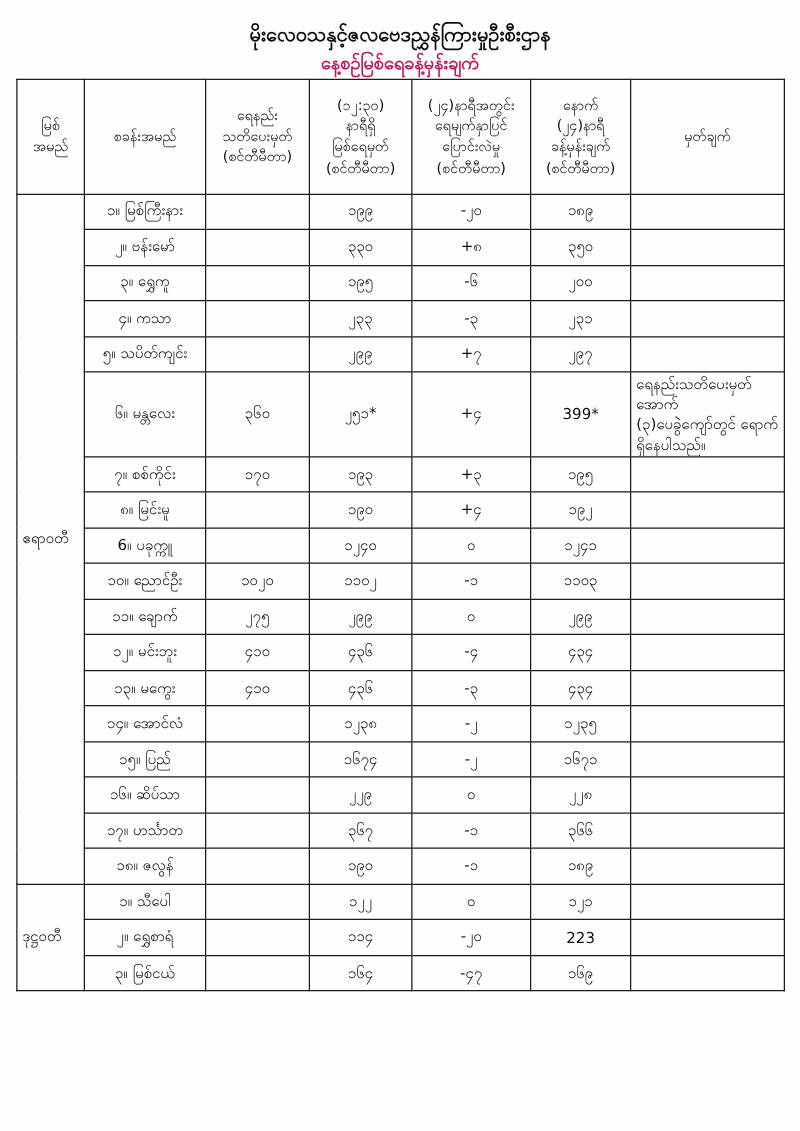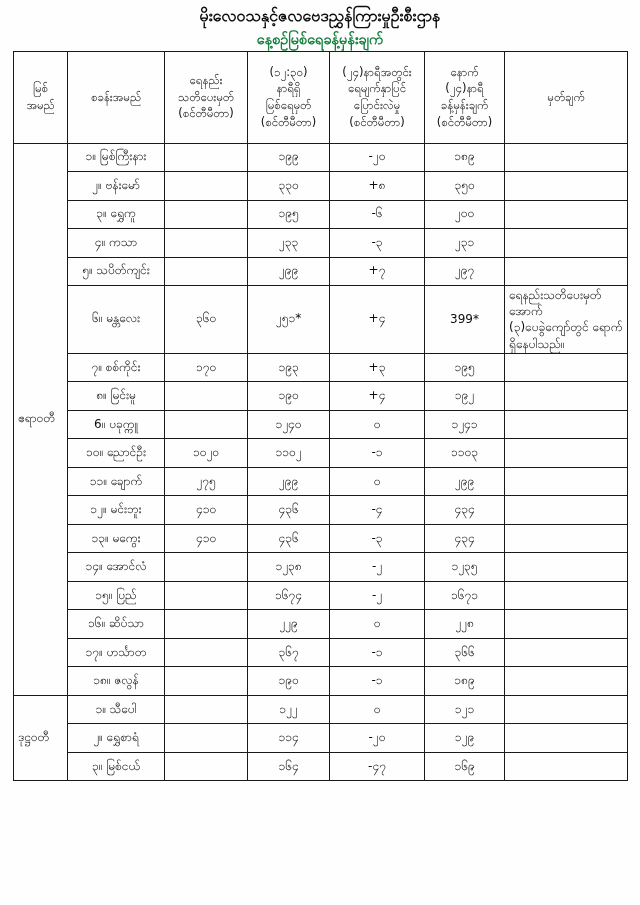--- a/index.html
+++ b/index.html
@@ -8,35 +8,35 @@
     height: 905px;
     font-family: "DejaVu Sans", sans-serif;
     color: #111111;
     position: relative;
     overflow: hidden;
   }
   .page {
     width: 640px;
     height: 905px;
     background: #fefefe;
-    padding-top: 4px;
+    padding-top: 16px;
   }
   .doc-title {
     text-align: center;
     font-weight: bold;
     font-size: 16px;
     line-height: 1.55;
     color: #0d0d0d;
   }
   .doc-subtitle {
     text-align: center;
     font-weight: bold;
     font-size: 14.5px;
     line-height: 1.5;
-    color: #15803d;
+    color: #be185d;
   }
   .doc-date {
     text-align: right;
     font-size: 13px;
     padding-right: 14px;
     margin-top: 8px;
     margin-bottom: 2px;
     color: #0d0d0d;
   }
   table.river-table {
@@ -271,21 +271,21 @@
           <td class="num">၁၂၂</td>
           <td class="num">၀</td>
           <td class="num">၁၂၁</td>
           <td class="remark"></td>
         </tr>
         <tr>
           <td class="station-cell">၂။ ရွှေစာရံ</td>
           <td class="num"></td>
           <td class="num">၁၁၄</td>
           <td class="num">-၂၀</td>
-          <td class="num">၁၂၉</td>
+          <td class="num">223</td>
           <td class="remark"></td>
         </tr>
         <tr>
           <td class="station-cell">၃။ မြစ်ငယ်</td>
           <td class="num"></td>
           <td class="num">၁၆၄</td>
           <td class="num">-၄၇</td>
           <td class="num">၁၆၉</td>
           <td class="remark"></td>
         </tr>

